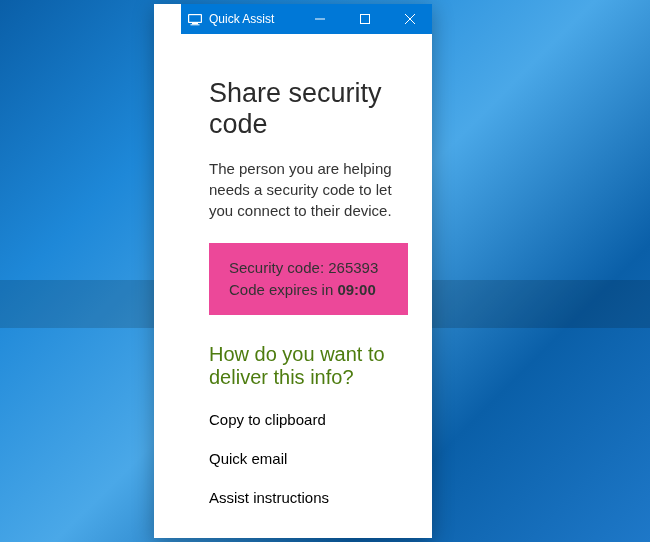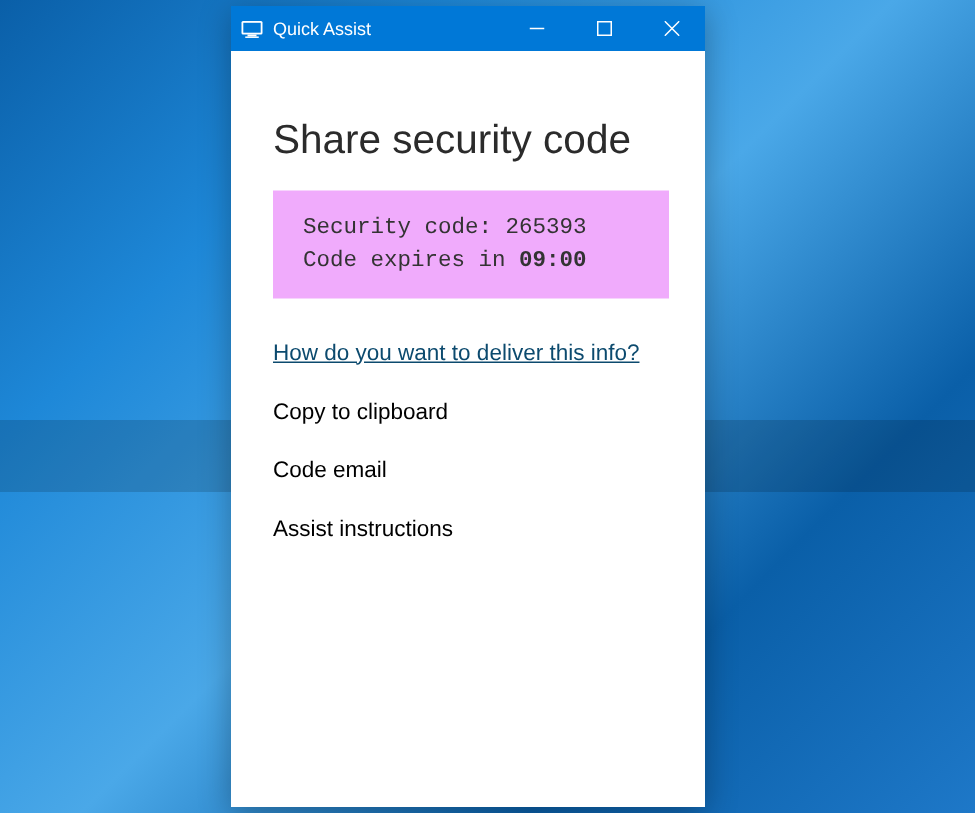--- a/index.html
+++ b/index.html
@@ -15,26 +15,27 @@
     body::before {
       content: '';
       position: absolute;
       left: 0; right: 0; top: 280px; height: 48px;
       background: rgba(0,0,0,0.15);
     }
     .window {
       position: absolute;
       left: 154px;
       top: 4px;
-      width: 316px;
+      width: 278px;
       height: 534px;
       background: #ffffff;
       box-shadow: 0 4px 20px rgba(0,0,0,0.3);
       display: flex;
       flex-direction: column;
+      padding-left: 27px;
     }
     .titlebar {
       height: 30px;
       background: #0078d7;
       display: flex;
       align-items: center;
       padding-left: 6px;
       color: #fff;
       font-size: 12px;
     }
@@ -64,33 +65,31 @@
       color: #2b2b2b;
       margin-bottom: 18px;
     }
     .desc {
       font-size: 15px;
       line-height: 1.4;
       color: #333;
       margin-bottom: 22px;
     }
     .codebox {
-      background: #f0abfc;
+      background: #ec4899;
       padding: 14px 20px;
       margin-bottom: 28px;
       font-size: 15px;
       line-height: 1.45;
-      font-family: Liberation Mono, monospace;
     }
     .codebox .expire-time { font-weight: 700; }
     .deliver-q {
-      font-size: 15px;
-      color: #0c4a6e;
+      font-size: 20px;
+      color: #4d7c0f;
       margin-bottom: 22px;
-      text-decoration: underline;
     }
     .link {
       display: block;
       color: #000000;
       font-size: 15px;
       margin-bottom: 22px;
       cursor: pointer;
     }
   </style>
 </head>
@@ -121,29 +120,30 @@
     <div class="winbtn">
       <svg width="10" height="10" viewBox="0 0 10 10">
           <line x1="0" y1="0" x2="10" y2="10" stroke="#fff" stroke-width="1"></line>
           <line x1="10" y1="0" x2="0" y2="10" stroke="#fff" stroke-width="1"></line>
         </svg>
     </div>
   </div>
 
   <div class="content">
     <h1 class="heading">Share security code</h1>
+    <p class="desc">The person you are helping needs a security code to let you connect to their device.</p>
 
     <div class="codebox">
       <div>
         <span>Security code: </span><span>265393</span>
       </div>
       <div>
         <span>Code expires in </span><span class="expire-time">09:00</span>
       </div>
     </div>
 
     <p class="deliver-q">How do you want to deliver this info?</p>
 
     <a class="link">Copy to clipboard</a>
-    <a class="link">Code email</a>
+    <a class="link">Quick email</a>
     <a class="link">Assist instructions</a>
   </div>
 </div>
 
 </body></html>

